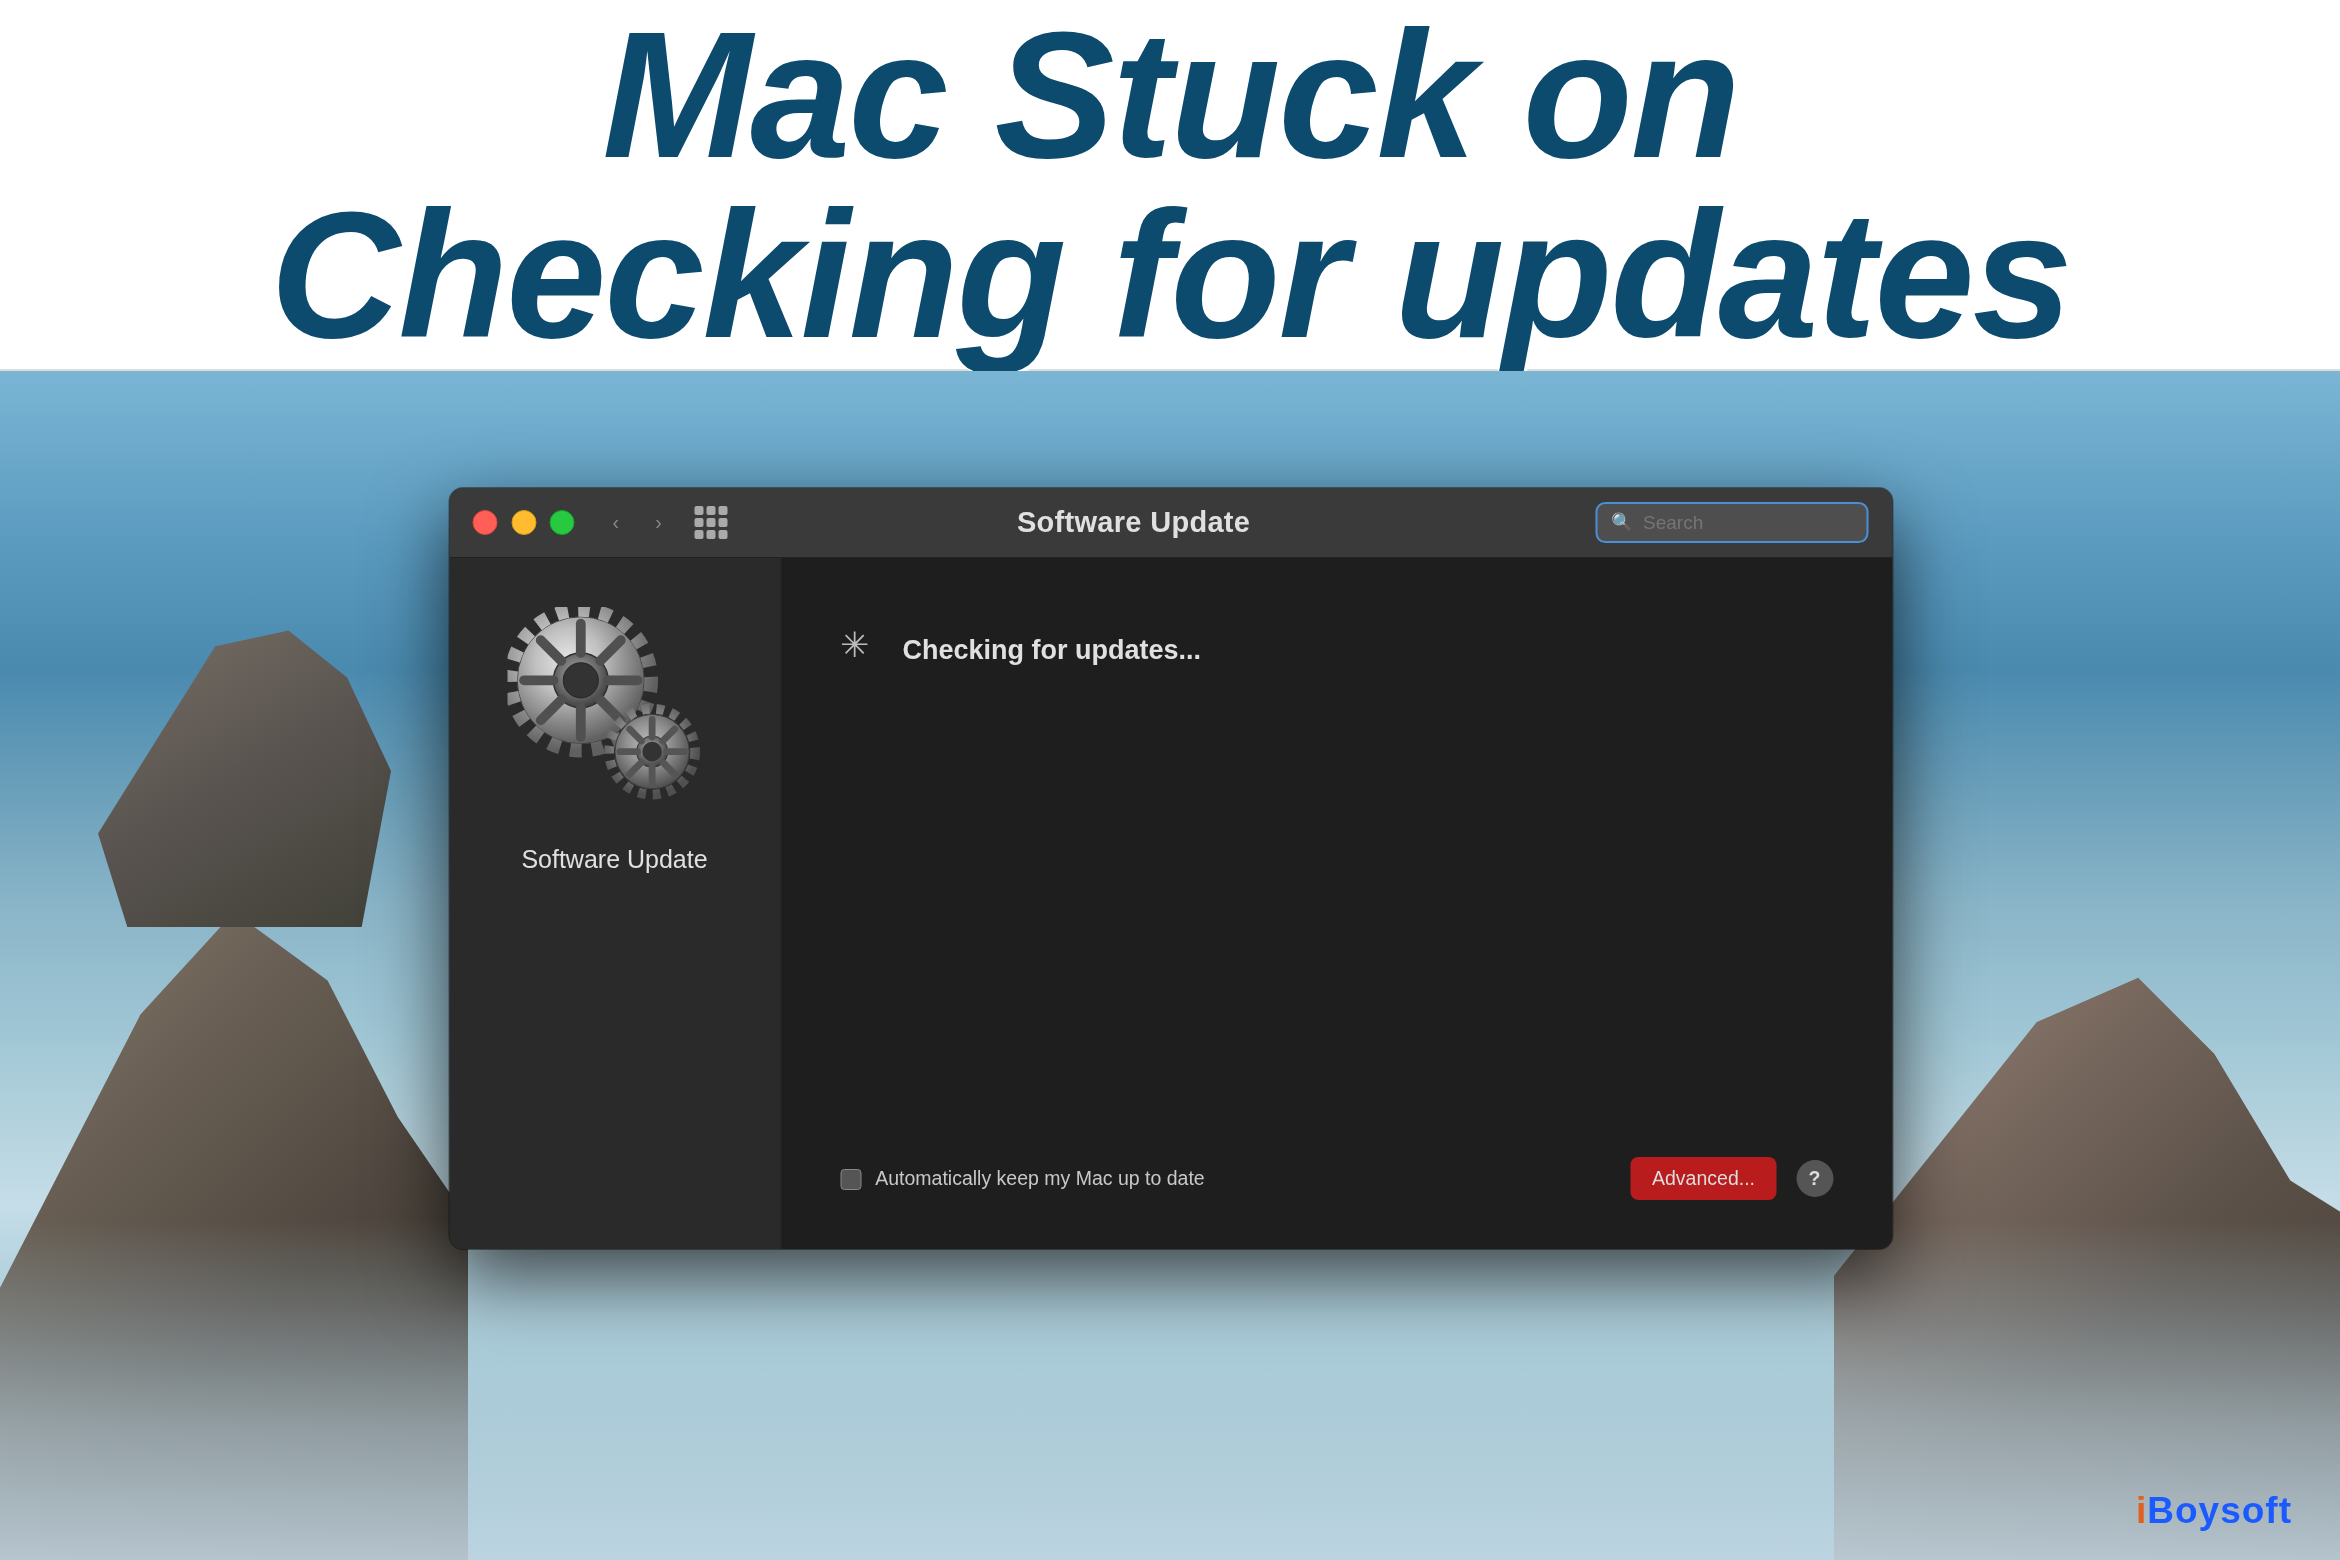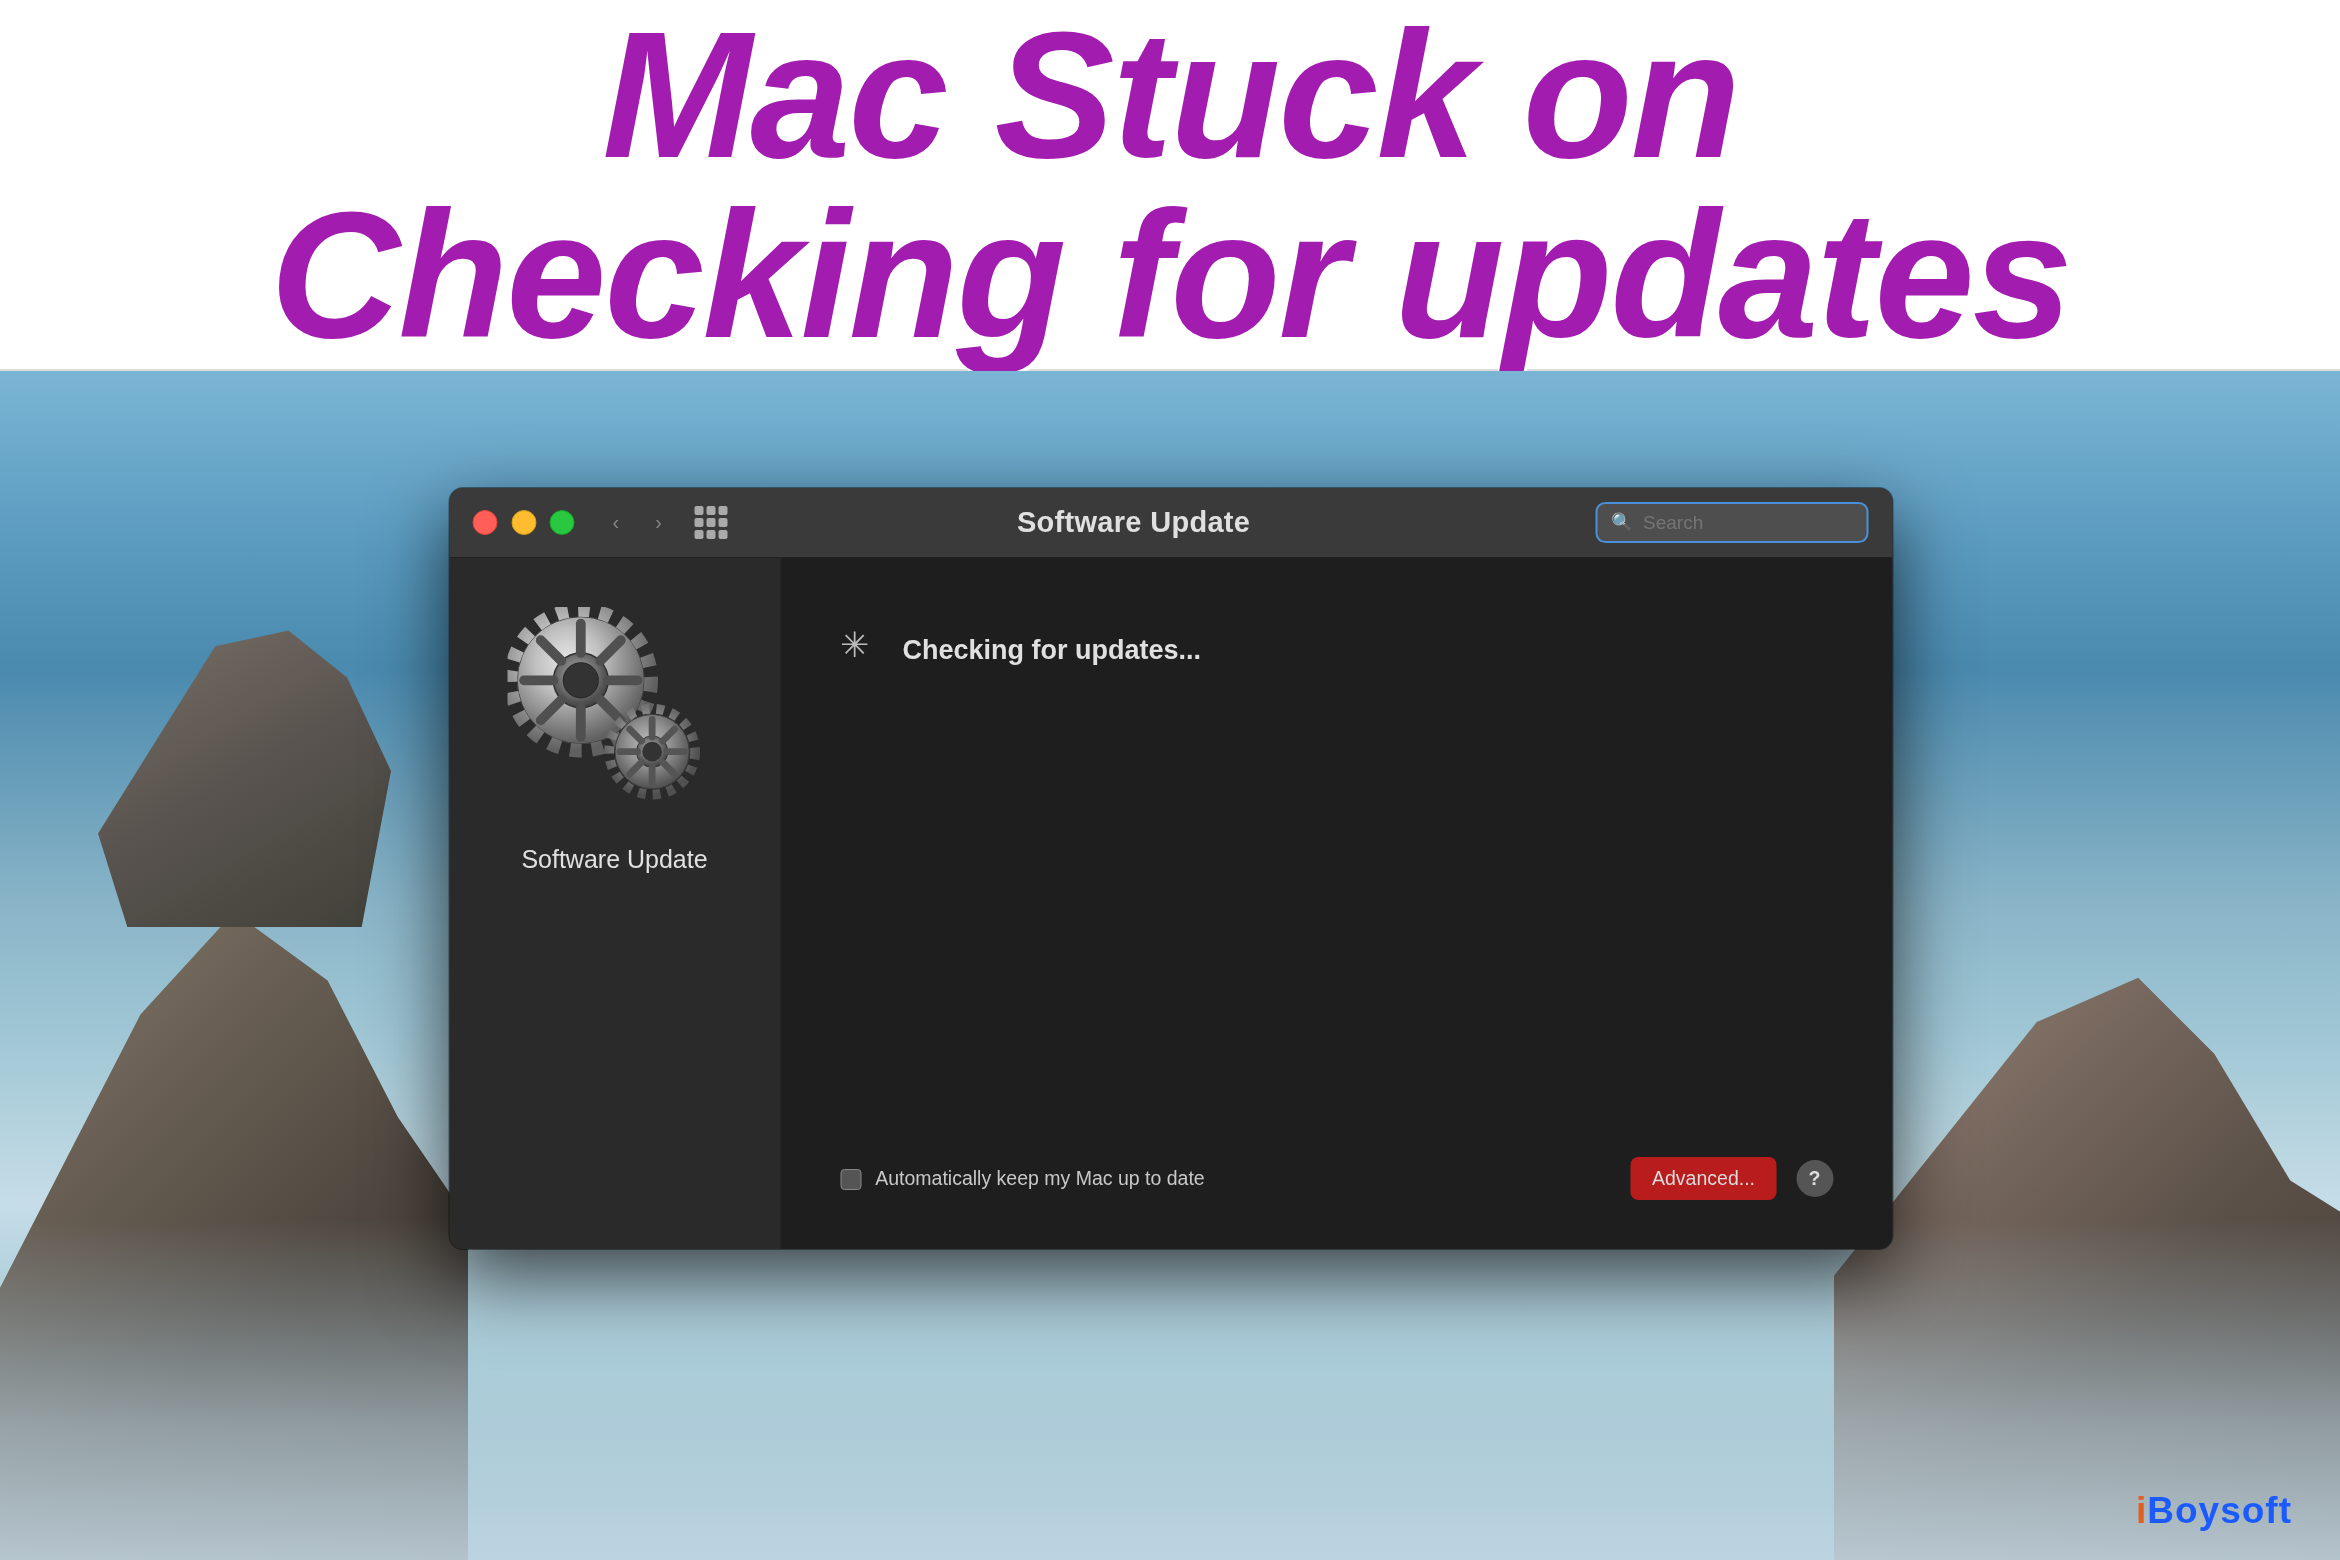--- a/index.html
+++ b/index.html
@@ -20,21 +20,21 @@
       background: #ffffff;
       display: flex;
       align-items: center;
       justify-content: center;
       border-bottom: 2px solid #ddd;
     }
 
     .headline {
       font-size: 180px;
       font-weight: 900;
-      color: #a21caf;
+      color: #0c4a6e;
       text-align: center;
       line-height: 1.0;
       text-shadow: 2.9px 2.9px 0px rgba(255,255,255,0.8), -1px -1px 0 #fff, 1px -1px 0 #fff, -1px 1px 0 #fff, 1px 1px 0 #fff;
       letter-spacing: -2px;
       font-style: italic;
       font-family: 'Arial Black', 'Impact', sans-serif;
     }
 
     
     .desktop-area {

